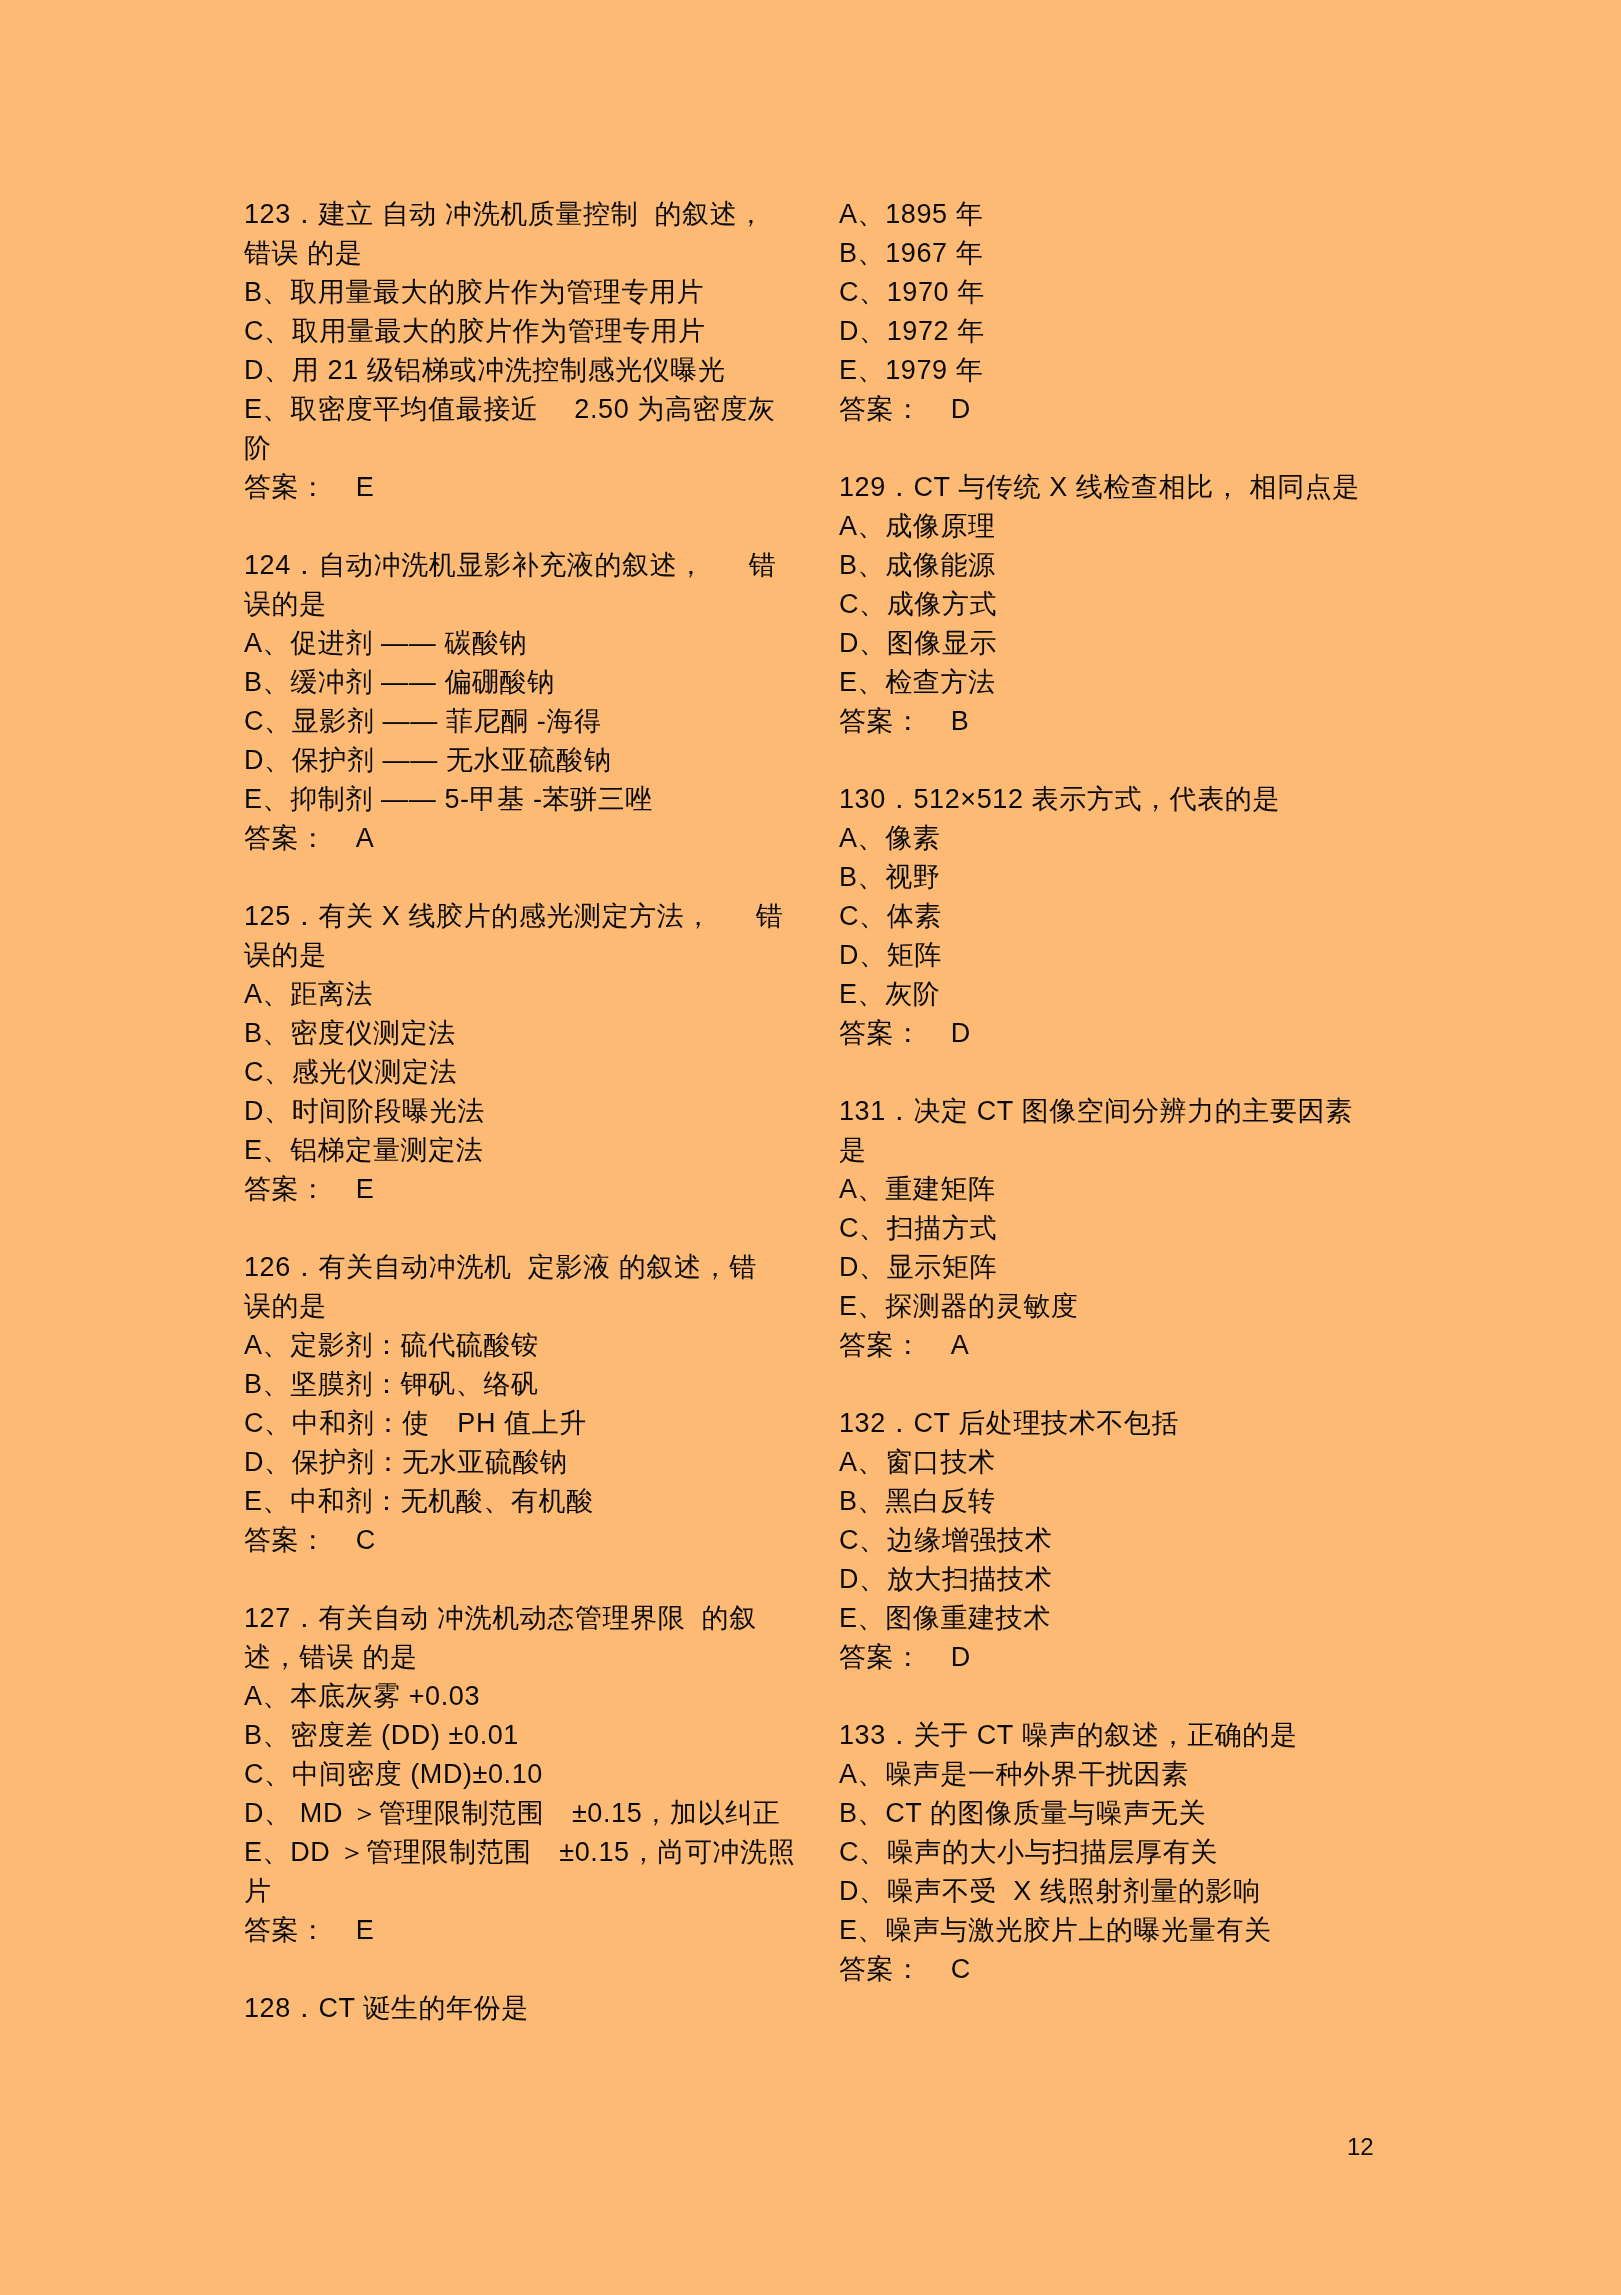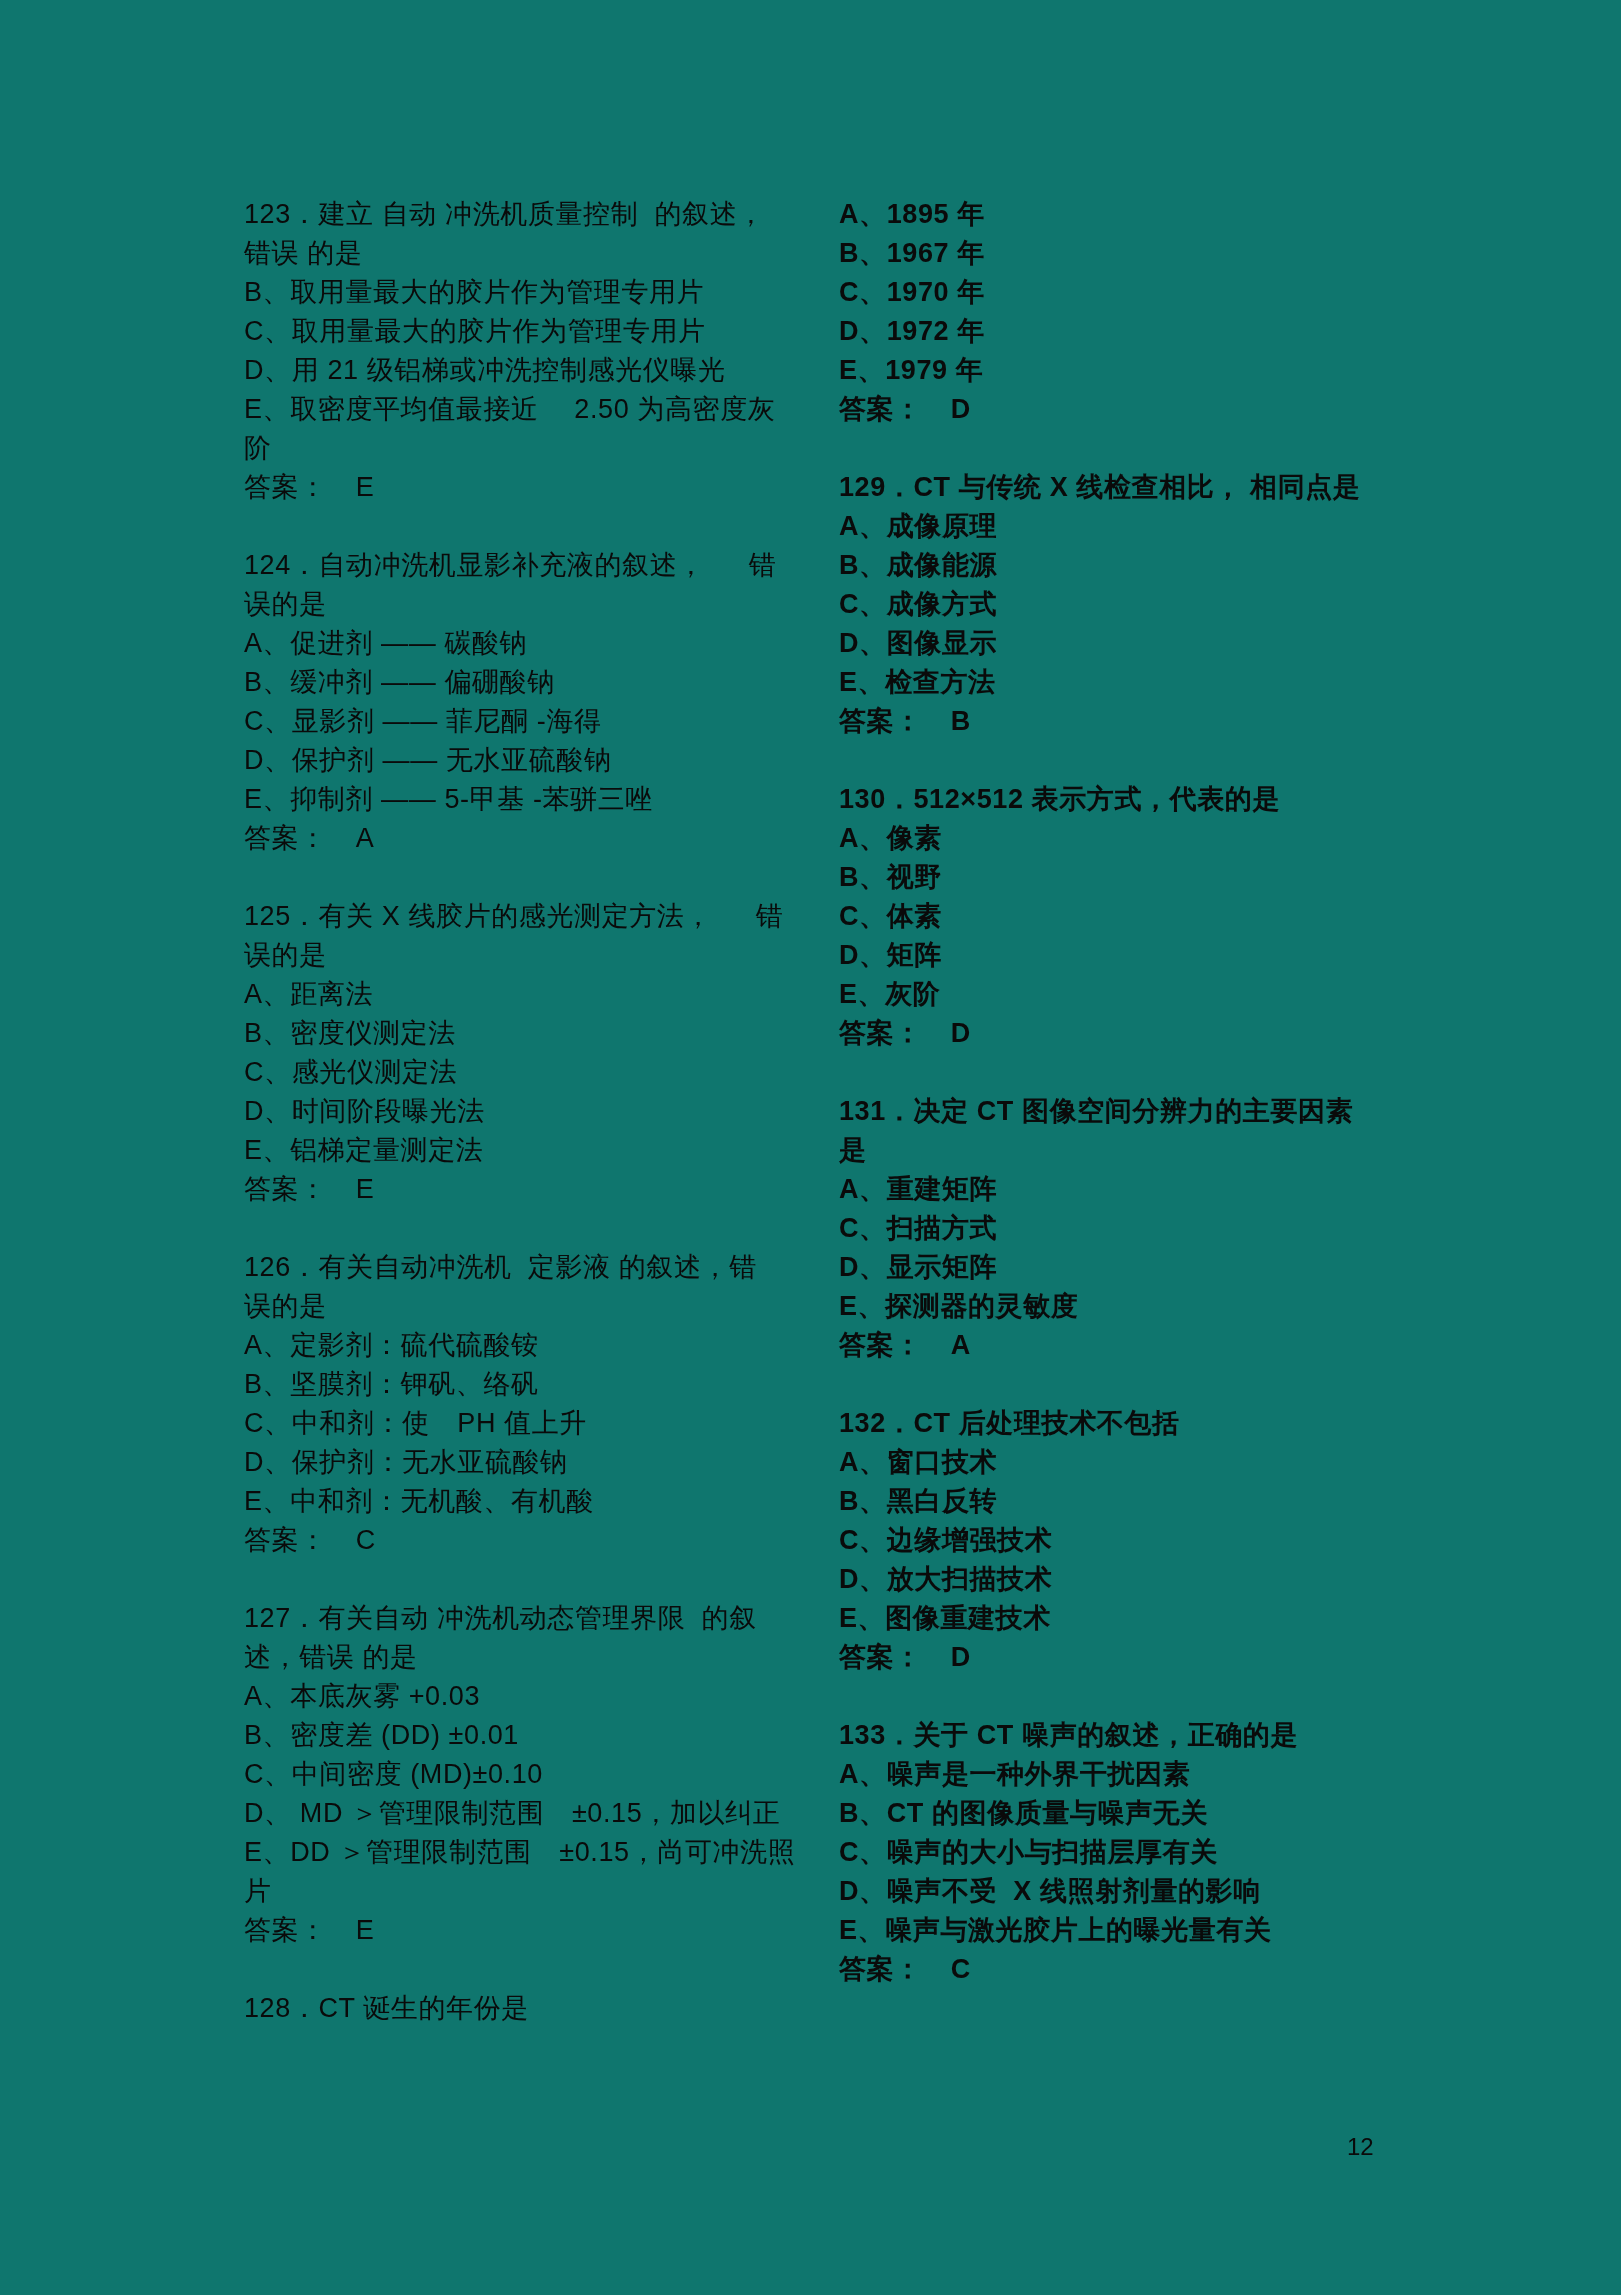--- a/index.html
+++ b/index.html
@@ -4,38 +4,37 @@
 <style>
   html, body {
     margin: 0;
     padding: 0;
     background: #ffffff;
   }
   .page {
     position: relative;
     width: 1622px;
     height: 2295px;
-    background: #0f766e;
+    background: #fdba74;
     color: #0a0a0a;
     font-family: "Liberation Sans", "DejaVu Sans", sans-serif;
     overflow: hidden;
   }
   .col {
     position: absolute;
   }
   #col-0 {
     left: 244px;
     top: 195px;
     width: 589px;
   }
   #col-1 {
     left: 839px;
     top: 195px;
     width: 653px;
-    font-weight: bold;
   }
   .block + .block {
     margin-top: 39px; 
   }
   .stem, .option, .answer-line {
     font-size: 27px;
     line-height: 39px;
     letter-spacing: 0.6px;
     white-space: pre-wrap;
   }

